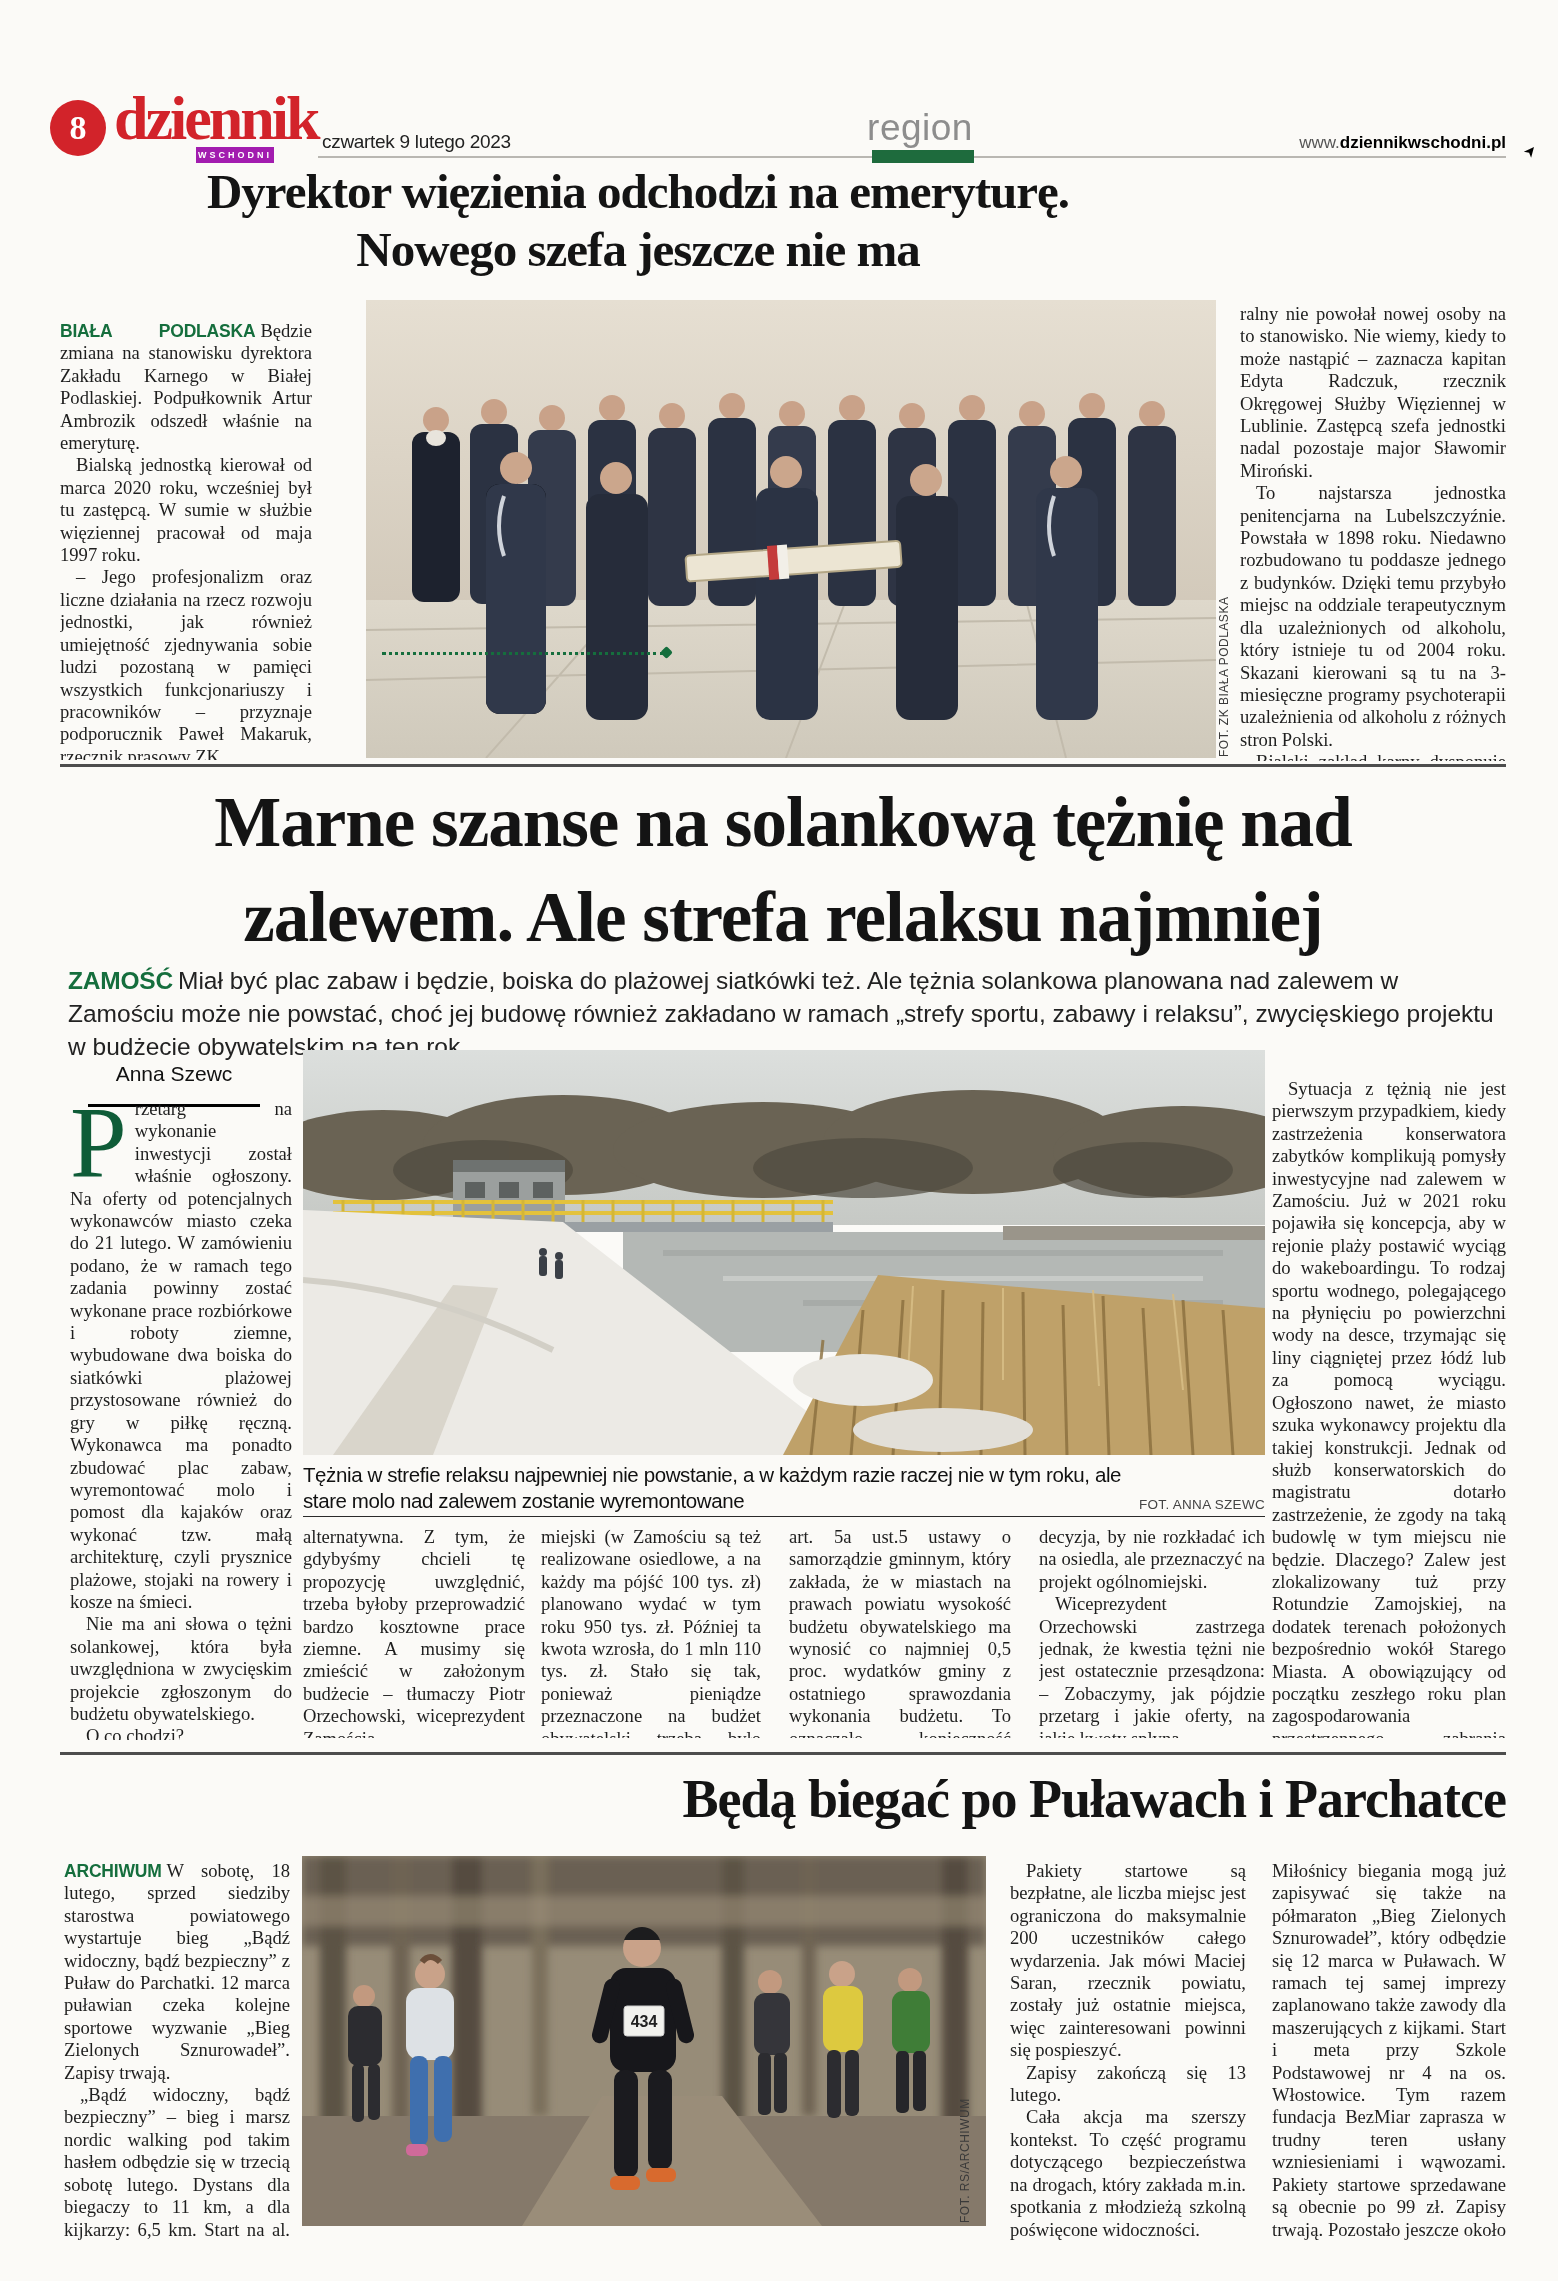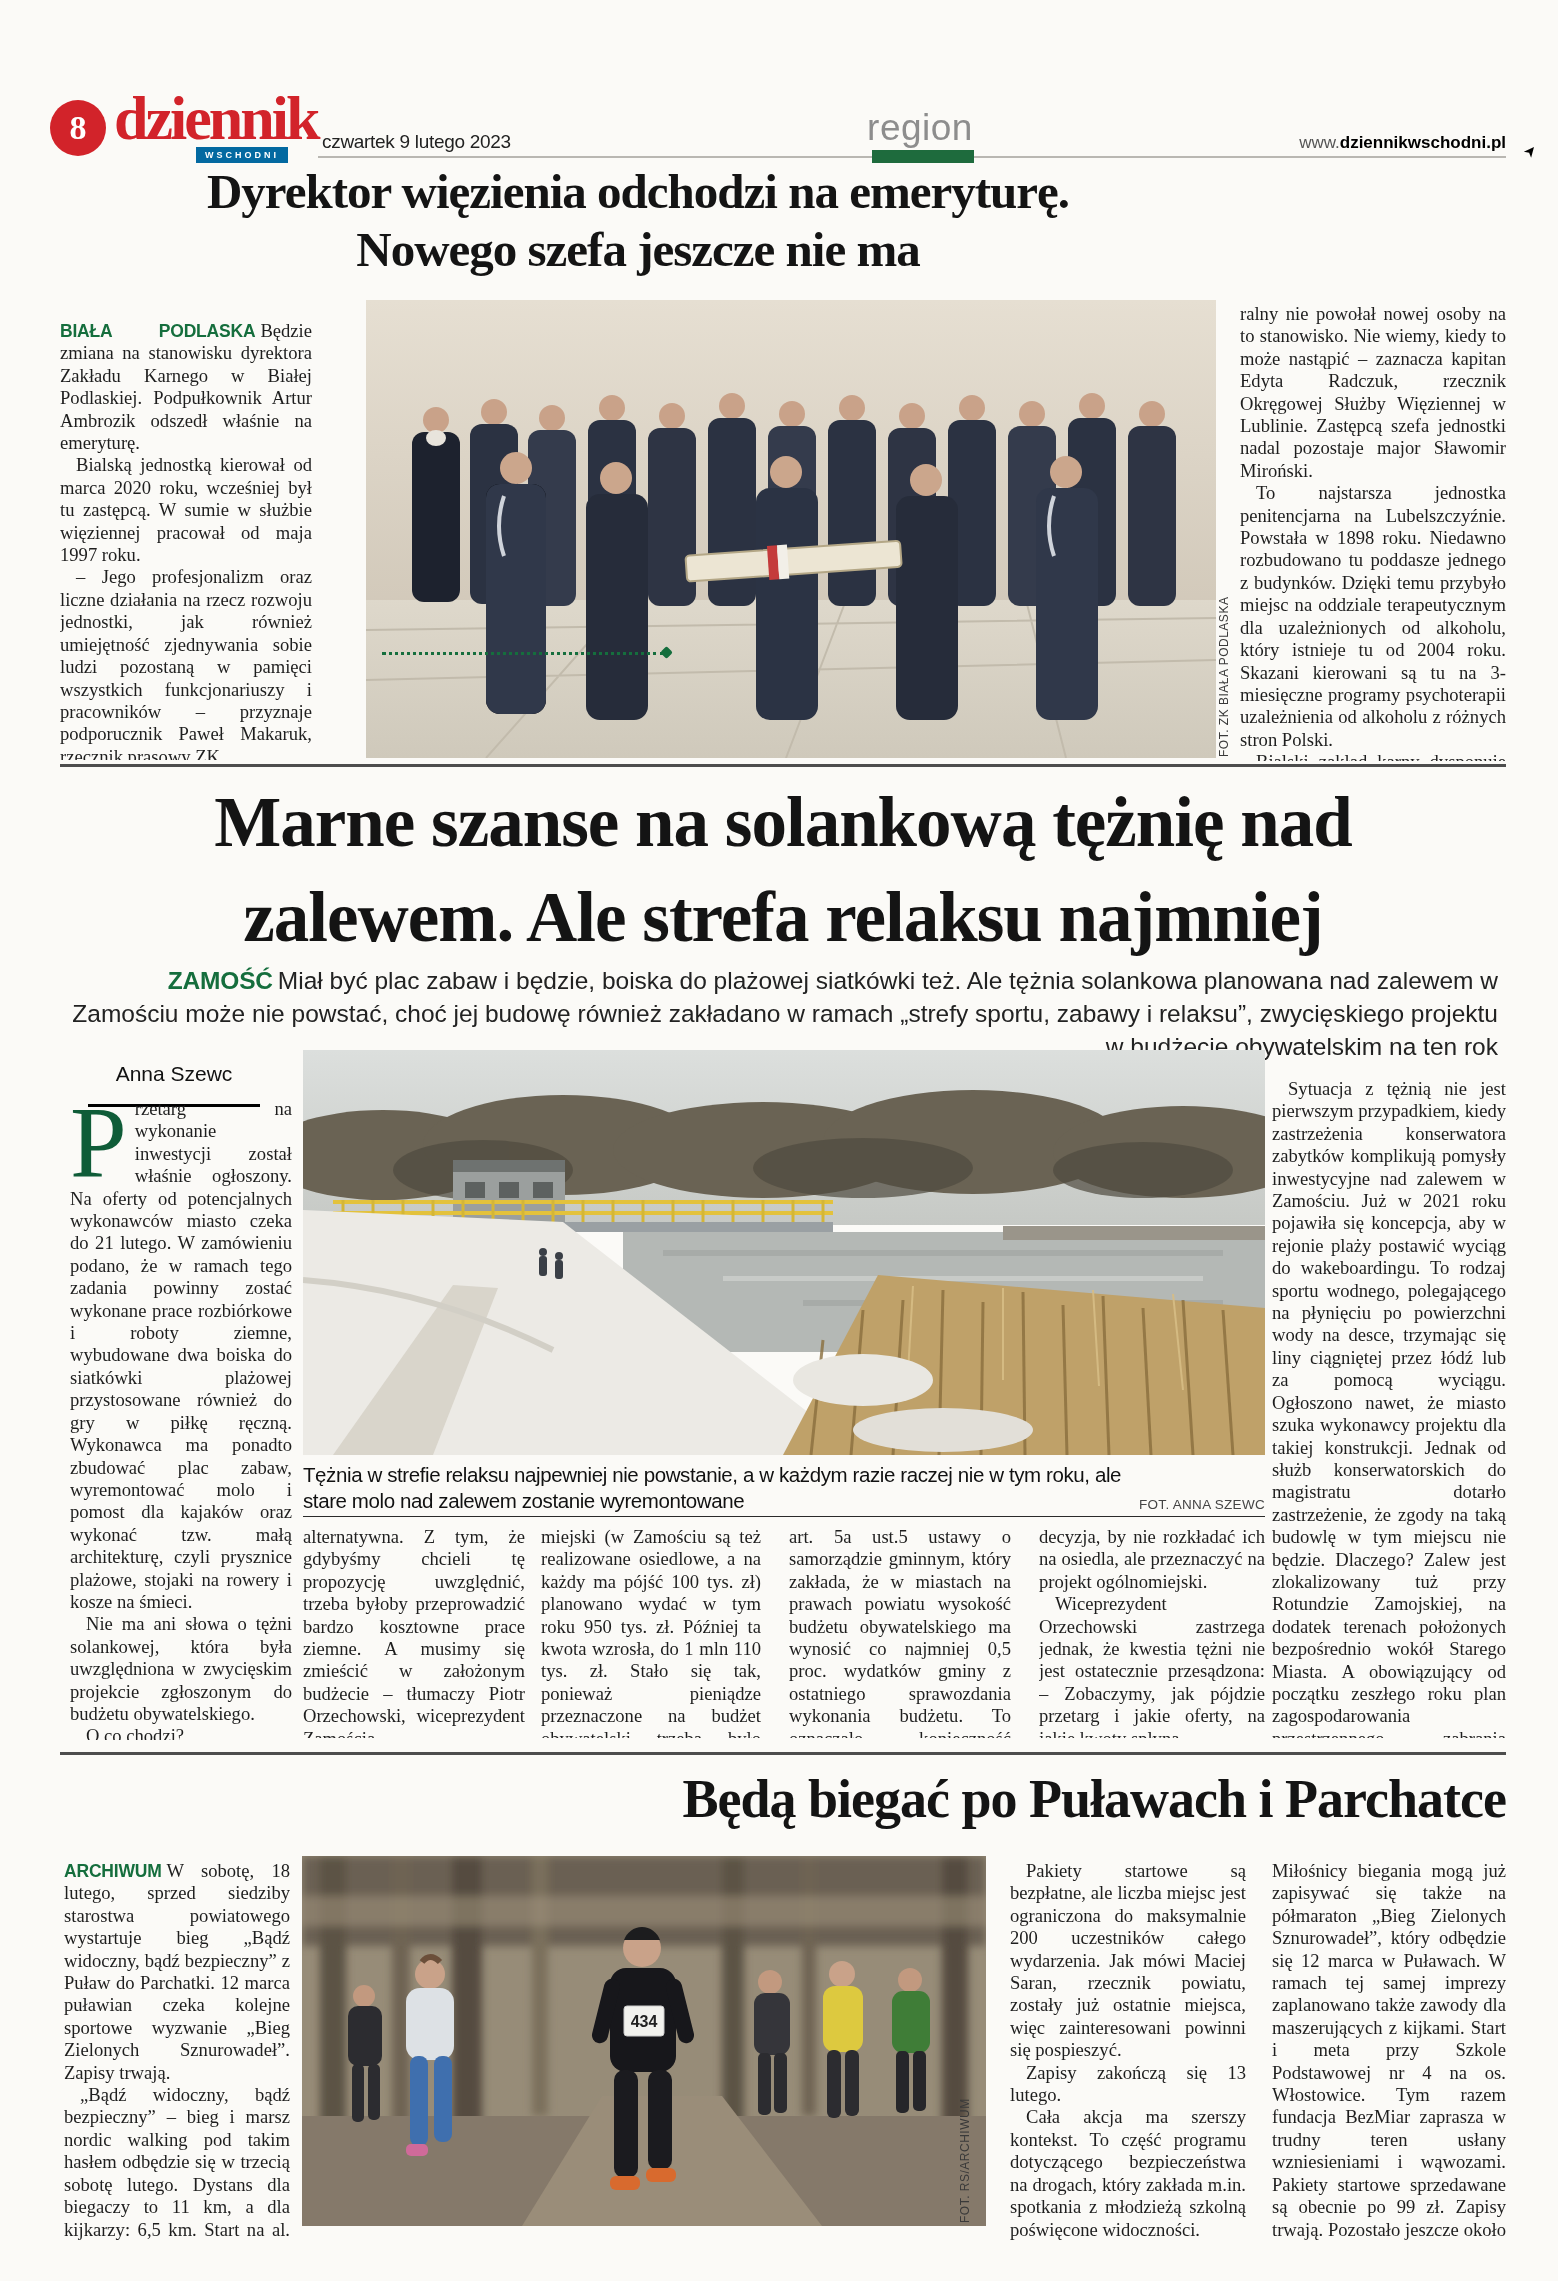--- a/index.html
+++ b/index.html
@@ -5,22 +5,22 @@
   html,body{margin:0;padding:0;background:#e9e7e2;}
   #page{position:relative;width:1558px;height:2281px;background:#fbfaf7;margin:0 auto;overflow:hidden;
         font-family:"Liberation Serif",serif;color:#1d1d1d;}
   .abs{position:absolute;}
   
   .pgnum{left:50px;top:100px;width:56px;height:56px;border-radius:50%;background:#d2232a;
          color:#fff;font-family:"Liberation Serif",serif;font-size:34px;font-weight:bold;
          display:flex;align-items:center;justify-content:center;}
   .logo{left:114px;top:88px;font-family:"Liberation Serif",serif;font-weight:bold;font-size:62px;
         color:#d2232a;letter-spacing:-3px;line-height:60px;}
-  .logo-badge{left:196px;top:147px;background:#0369a1;color:#fff;font-family:"Liberation Sans",sans-serif;
-        font-size:9px;letter-spacing:3px;padding:3px 9px;font-weight:bold;}
+  .logo-badge{left:196px;top:147px;background:#a21caf;color:#fff;font-family:"Liberation Sans",sans-serif;
+        font-size:9px;letter-spacing:3px;padding:3px 2px;font-weight:bold;}
   .date{left:322px;top:131px;font-family:"Liberation Sans",sans-serif;font-size:19px;color:#222;letter-spacing:-0.3px;}
   .hrule{left:318px;top:156px;width:1188px;height:2px;background:#b9b7b2;}
   .region{left:830px;top:108px;width:180px;text-align:center;font-family:"Liberation Sans",sans-serif;
         font-size:37px;color:#8d8d8d;letter-spacing:0.5px;line-height:40px;}
   .region-bar{left:872px;top:150px;width:102px;height:13px;background:#1e6b3d;}
   .url{left:1150px;top:133px;width:356px;text-align:right;font-family:"Liberation Sans",sans-serif;font-size:17px;color:#555;}
   .url b{color:#000;}
   .cursor{left:1524px;top:142px;font-size:15px;color:#000;transform:rotate(-50deg);}
   
   .h-serif{font-family:Liberation Serif, serif;font-weight:bold;color:#141414;letter-spacing:-1px;}
@@ -152,21 +152,21 @@
 
   </div>
 
   <div class="abs rule-thick" style="left:60px;top:764px;width:1446px;"></div>
 
   <div class="abs h-serif" style="left:60px;top:775px;width:1446px;text-align:center;font-size:71px;line-height:95px;">
     <div>Marne szanse na solankową tężnię nad</div>
     <div>zalewem. Ale strefa relaksu najmniej</div>
   </div>
 
-  <div class="abs" style="left:68px;top:964px;width:1430px;text-align:right;font-family:'Liberation Sans',sans-serif;font-size:24.5px;line-height:33px;color:#222;">
+  <div class="abs" style="left:68px;top:964px;width:1430px;text-align:left;font-family:'Liberation Sans',sans-serif;font-size:24.5px;line-height:33px;color:#222;">
     <span class="kicker" style="font-size:24.5px;">ZAMOŚĆ</span><span>Miał być plac zabaw i będzie, boiska do plażowej siatkówki też. Ale tężnia solankowa planowana nad zalewem w Zamościu może nie powstać, choć jej budowę również zakładano w ramach „strefy sportu, zabawy i relaksu”, zwycięskiego projektu w budżecie obywatelskim na ten rok</span>
   </div>
 
   <div class="abs byline" style="left:88px;top:1062px;width:172px;">Anna Szewc</div>
 
   <div class="abs body-col" style="left:70px;top:1098px;width:222px;height:642px;">
     <p class="ni"><span class="dropcap">P</span><span>rzetarg na wykonanie inwestycji został właśnie ogłoszony. Na oferty od potencjalnych wykonawców miasto czeka do 21 lutego. W zamówieniu podano, że w ramach tego zadania powinny zostać wykonane prace rozbiórkowe i roboty ziemne, wybudowane dwa boiska do siatkówki plażowej przystosowane również do gry w piłkę ręczną. Wykonawca ma ponadto zbudować plac zabaw, wyremontować molo i pomost dla kajaków oraz wykonać tzw. małą architekturę, czyli prysznice plażowe, stojaki na rowery i kosze na śmieci.</span></p>
     <p>Nie ma ani słowa o tężni solankowej, która była uwzględniona w zwycięskim projekcie zgłoszonym do budżetu obywatelskiego.</p>
     <p>O co chodzi?</p>
 

